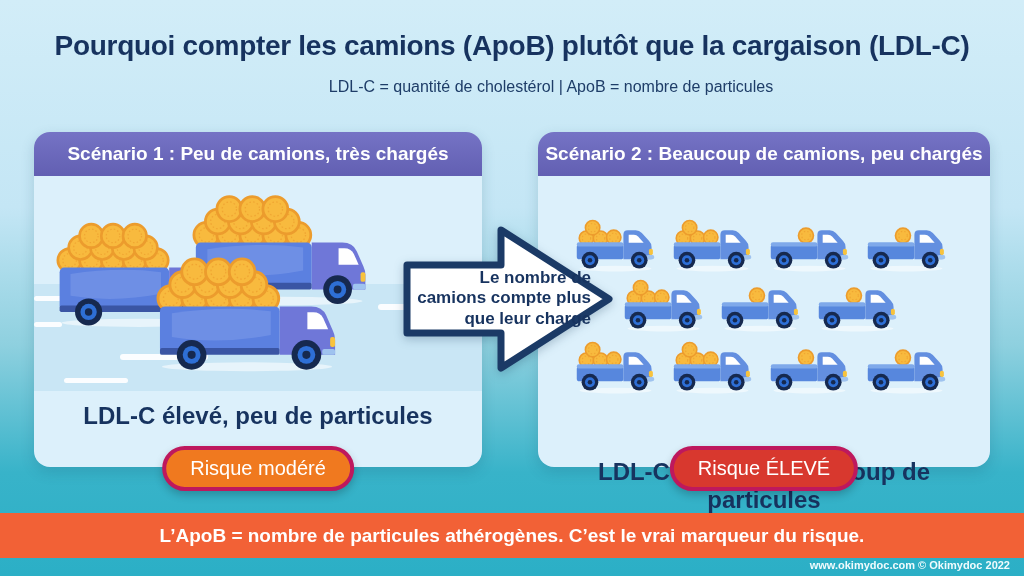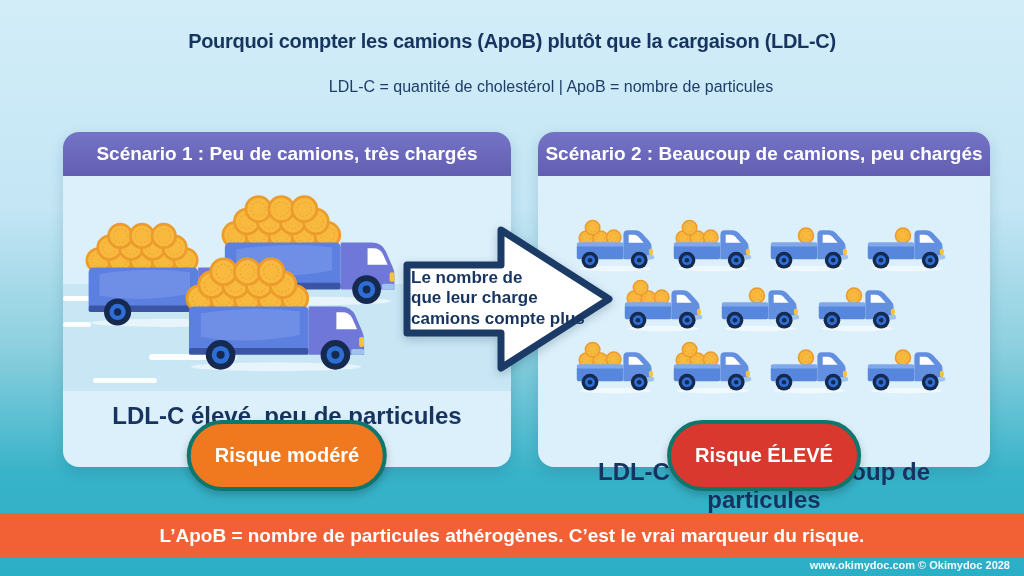--- a/index.html
+++ b/index.html
@@ -2,38 +2,38 @@
 <html><head>
 <meta charset="utf-8">
 <style>
   html,body{margin:0;padding:0;}
   body{font-family:"Liberation Sans","DejaVu Sans",sans-serif;}
   .page{position:relative;width:1024px;height:576px;overflow:hidden;
     background:linear-gradient(180deg,#d2edf8 0%,#c4e6f5 36%,#8ed0df 60%,#38b3c9 82%,#2bafc6 100%);}
 
   
   .title{position:absolute;top:30px;left:0;width:100%;text-align:center;
-    font-size:20px;font-weight:800;color:#17335f;letter-spacing:-.3px;}
+    font-size:28px;font-weight:800;color:#17335f;letter-spacing:-.3px;}
   .subtitle{position:absolute;top:78px;left:0;width:100%;text-align:center;
     font-size:16px;font-weight:500;color:#1e3d68;padding-left:39px;}
 
   
   .panel{position:absolute;top:132px;height:335px;background:#dcf0fb;border-radius:16px;
     box-shadow:0 5px 14px rgba(15,70,100,.18);display:flex;flex-direction:column;}
-  .panel.left{left:34px;width:448px;margin-left:29px;}
+  .panel.left{left:34px;width:448px;}
   .panel.right{left:538px;width:452px;gap:28px;}
   .panel-header{height:44px;flex:0 0 44px;border-radius:16px 16px 0 0;
     background:linear-gradient(180deg,#7573c5,#625fb2);
     display:flex;align-items:center;justify-content:center;
     color:#ffffff;font-size:19px;font-weight:700;}
   .illustration{position:relative;flex:0 0 215px;overflow:hidden;}
   .caption{flex:1;text-align:center;padding-top:11px;font-size:24px;font-weight:700;color:#17335f;}
   .badge{position:absolute;left:50%;bottom:-24px;transform:translateX(-50%);
-    white-space:nowrap;color:#fff;font-size:20px;font-weight:700;
-    padding:20px 24px;border-radius:999px;border:4px solid #0f766e;
+    white-space:nowrap;color:#fff;font-size:20px;font-weight:400;
+    padding:7px 24px;border-radius:999px;border:4px solid #be185d;
     box-shadow:0 4px 9px rgba(0,0,0,.22);z-index:6;}
 
   
   .road{position:absolute;left:0;right:0;top:108px;height:107px;background:#c9e6f5;}
   .dash{position:absolute;background:#ffffff;border-radius:4px;opacity:.92;}
   .d1{left:0;top:120px;width:48px;height:5px;}
   .d2{left:0;top:146px;width:28px;height:5px;}
   .d3{left:86px;top:178px;width:88px;height:6px;}
   .d4{left:344px;top:128px;width:86px;height:6px;}
   .d5{left:30px;top:202px;width:64px;height:5px;}
@@ -46,21 +46,21 @@
 
   
   .truck-grid{position:absolute;inset:0;}
   .truck-row{position:absolute;left:0;right:0;display:flex;justify-content:center;gap:9px;}
   .row0{top:14px;}.row1{top:74px;}.row2{top:136px;}
   .small-truck{width:88px;}
 
   
   .arrow-wrap{position:absolute;left:402px;top:221px;width:218px;height:156px;z-index:8;
     filter:drop-shadow(0 3px 5px rgba(15,50,85,.25));}
-  .arrow-text{position:absolute;left:411px;top:268px;width:180px;text-align:left;z-index:9;
+  .arrow-text{position:absolute;left:411px;top:268px;width:180px;text-align:right;z-index:9;
     font-size:17px;line-height:1.2;font-weight:800;color:#17335f;}
   .arrow-text span{display:block;}
 
   
   .banner{position:absolute;left:0;top:513px;width:1024px;height:45px;background:#f26136;
     display:flex;align-items:center;justify-content:center;
     color:#ffffff;font-size:19px;font-weight:700;z-index:5;}
   .footer-credit{position:absolute;right:14px;bottom:5px;color:#f0fbfd;font-size:11px;font-weight:600;}
 </style>
 </head>
@@ -472,22 +472,22 @@
     <div class="badge" style="background: rgb(216, 56, 46);">Risque ÉLEVÉ</div>
   </section>
 
   <div class="arrow-wrap">
     <svg viewBox="0 0 218 156" width="218" height="156">
       <polygon points="5,44 99,44 99,9 207,78 99,147 99,112 5,112" fill="#ffffff" stroke="#1b3a66" stroke-width="7" stroke-linejoin="round"></polygon>
     </svg>
   </div>
   <div class="arrow-text">
     <span>Le nombre de</span>
+    <span>camions compte plus</span>
     <span>que leur charge</span>
-    <span>camions compte plus</span>
   </div>
 
   <div class="banner" style="background: rgb(242, 97, 54);">
     <span>L’ApoB = nombre de particules athérogènes. C’est le vrai marqueur du risque.</span>
   </div>
 
-  <div class="footer-credit">www.okimydoc.com © Okimydoc 2028</div>
+  <div class="footer-credit">www.okimydoc.com © Okimydoc 2022</div>
 </div>
 
 </body></html>

